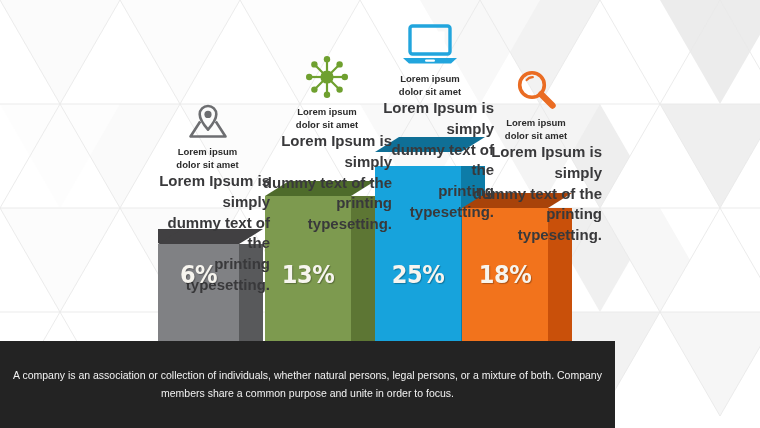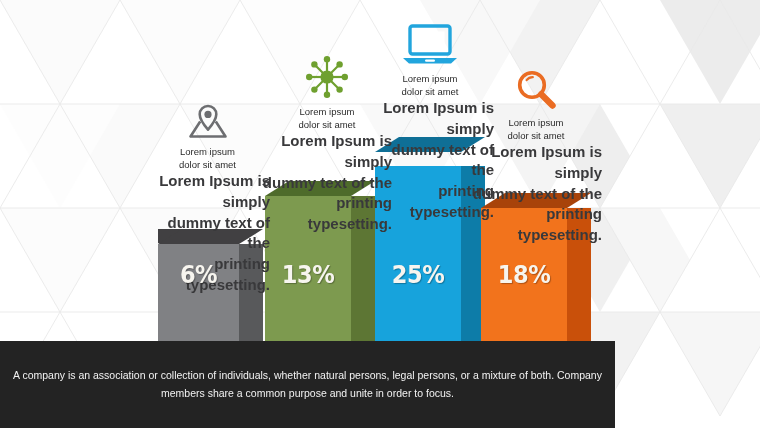--- a/index.html
+++ b/index.html
@@ -74,21 +74,21 @@
     text-align: center;
   }
   .callout-icon {
     display: block;
     margin: 0 auto 4px auto;
     line-height: 0;
   }
   .callout-title {
     display: block;
     font-size: 9.5px;
-    font-weight: normal;
+    font-weight: bold;
     color: #2b2b2b;
     line-height: 1.38;
     white-space: pre-line;
   }
   .callout-body {
     display: block;
     font-size: 15px;
     font-weight: bold;
     color: #39393b;
     line-height: 1.38;
@@ -200,21 +200,21 @@
 
     <div class="bar-group" style="left:375px; width:110px; height:204px;">
       <svg style="position:absolute; left:0; top:0;" width="110" height="16" viewBox="0 0 110 16">
         <polygon points="0,15 24,0 110,0 86,15" fill="#0f6f96"></polygon>
       </svg>
       <div class="bar-side" style="left:86px; width:24px; height:175px; background:#0d7ca8;"></div>
       <div class="bar-front" style="height:175px; width:86px; background:#17a3dc;"></div>
       <div class="bar-value" style="bottom:52px; width:86px;">25%</div>
     </div>
 
-    <div class="bar-group" style="left:481px; width:119px; height:148px;">
+    <div class="bar-group" style="left:462px; width:119px; height:148px;">
       <svg style="position:absolute; left:0; top:0;" width="110" height="16" viewBox="0 0 110 16">
         <polygon points="0,15 24,0 110,0 86,15" fill="#a8430a"></polygon>
       </svg>
       <div class="bar-side" style="left:86px; width:24px; height:133px; background:#c9500a;"></div>
       <div class="bar-front" style="height:133px; width:86px; background:#f2731c;"></div>
       <div class="bar-value" style="bottom:52px; width:86px;">18%</div>
     </div>
 
     <div class="callout" style="left:145px; top:103px; width:125px;">
       <span class="callout-icon">

